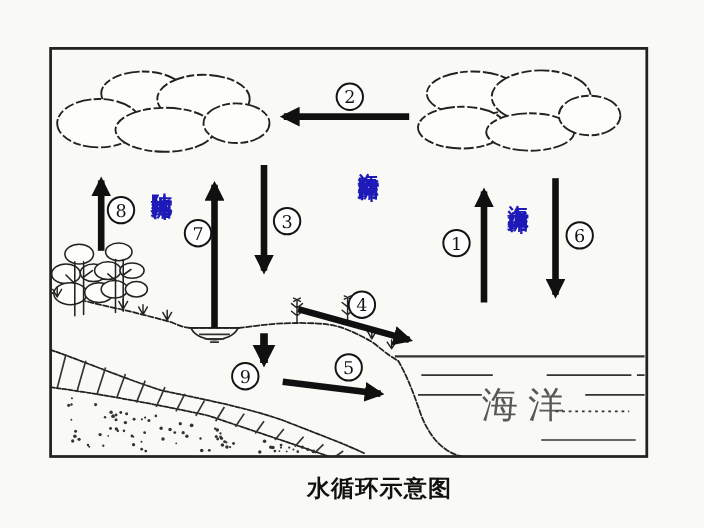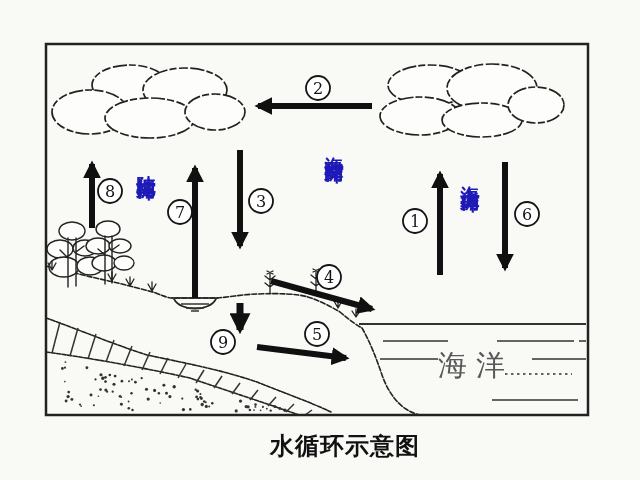--- a/index.html
+++ b/index.html
@@ -27,26 +27,26 @@
     line-height:1;
     white-space:nowrap;
     font-family:"DejaVu Sans",sans-serif;
   }
   #label-land{left:137px;top:159px;}
   #label-sealand{left:325px;top:142px;}
   #label-sea{left:461px;top:171px;}
   #ocean-label{
     position:absolute;left:438px;top:346px;
     font-family:"DejaVu Serif","Liberation Serif",serif;
-    font-size:29px;color:var(--ocean-gray);
+    font-size:33px;color:var(--ocean-gray);
     letter-spacing:9px;opacity:.9;white-space:nowrap;
   }
   #diagram-title{
     position:absolute;left:200px;top:430px;width:290px;
-    text-align:center;font-size:24px;font-weight:bold;color:#111;
+    text-align:center;font-size:21px;font-weight:bold;color:#111;
     letter-spacing:1px;
   }
   .badge-circle{fill:#fff;stroke:#141414;stroke-width:1.8px;}
   .badge-digit{
     font-family:"DejaVu Serif","Liberation Serif",serif;
     font-size:16px;fill:#141414;
   }
   .sketch{fill:none;stroke:#222;stroke-width:1.6px;stroke-linecap:round;stroke-linejoin:round;}
   .cloudblob{fill:#fdfdfb;stroke:#222;stroke-width:1.7px;stroke-dasharray:9 2.5 14 2 7 2.5;}
   .flow{stroke:#101010;stroke-width:6px;fill:none;}

